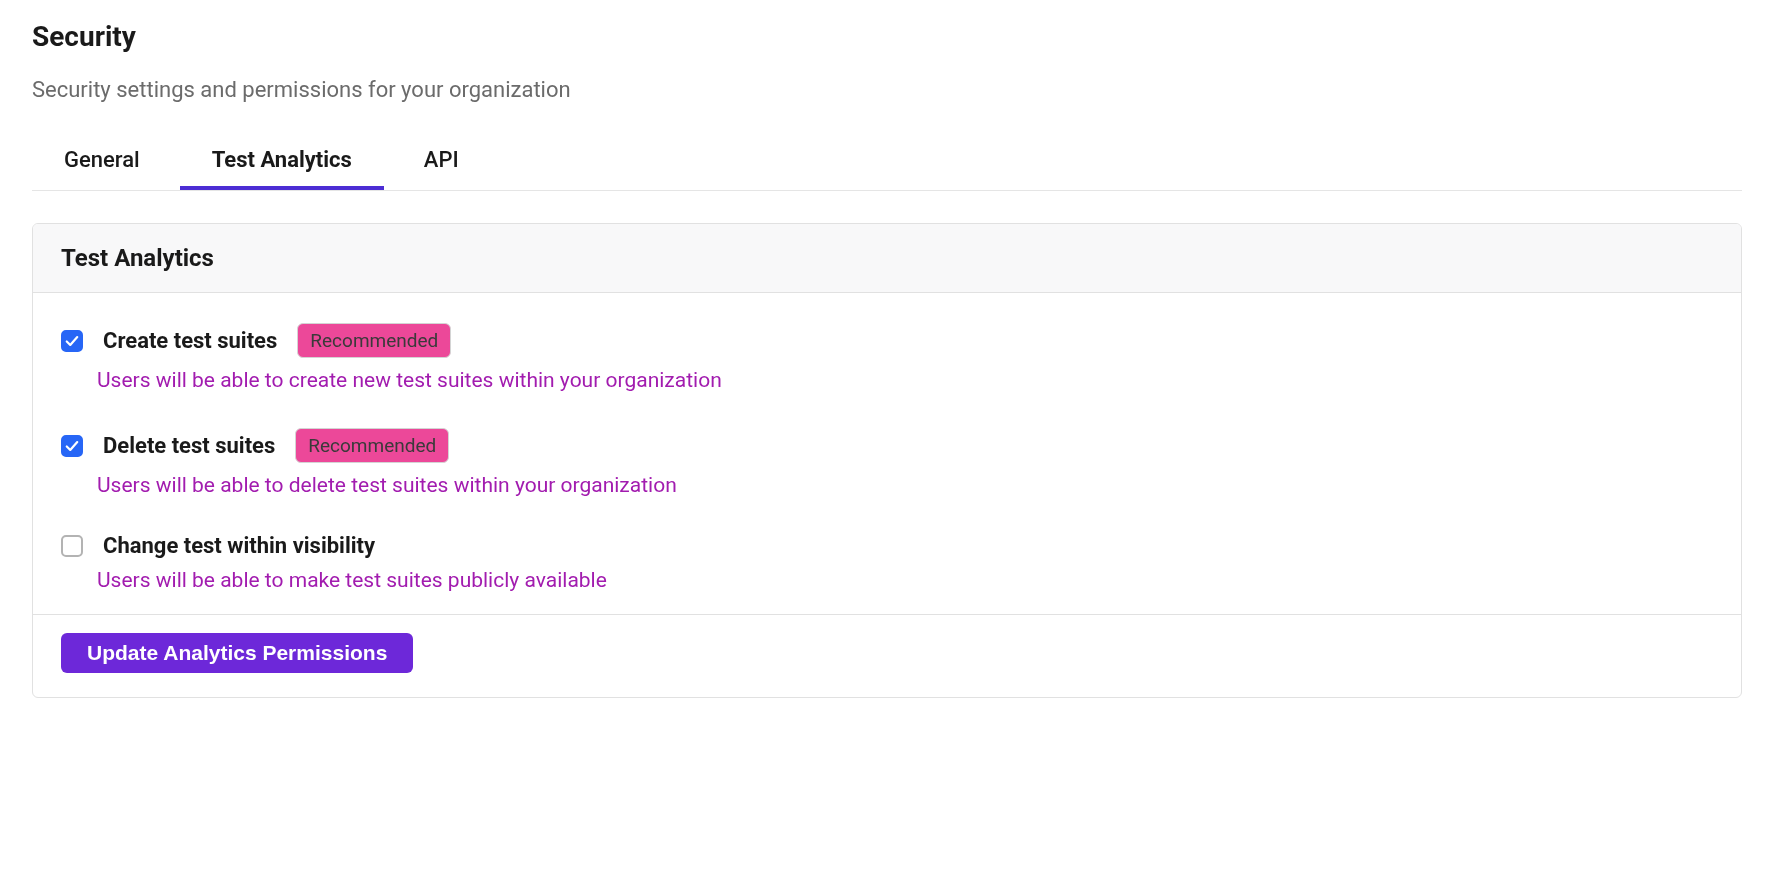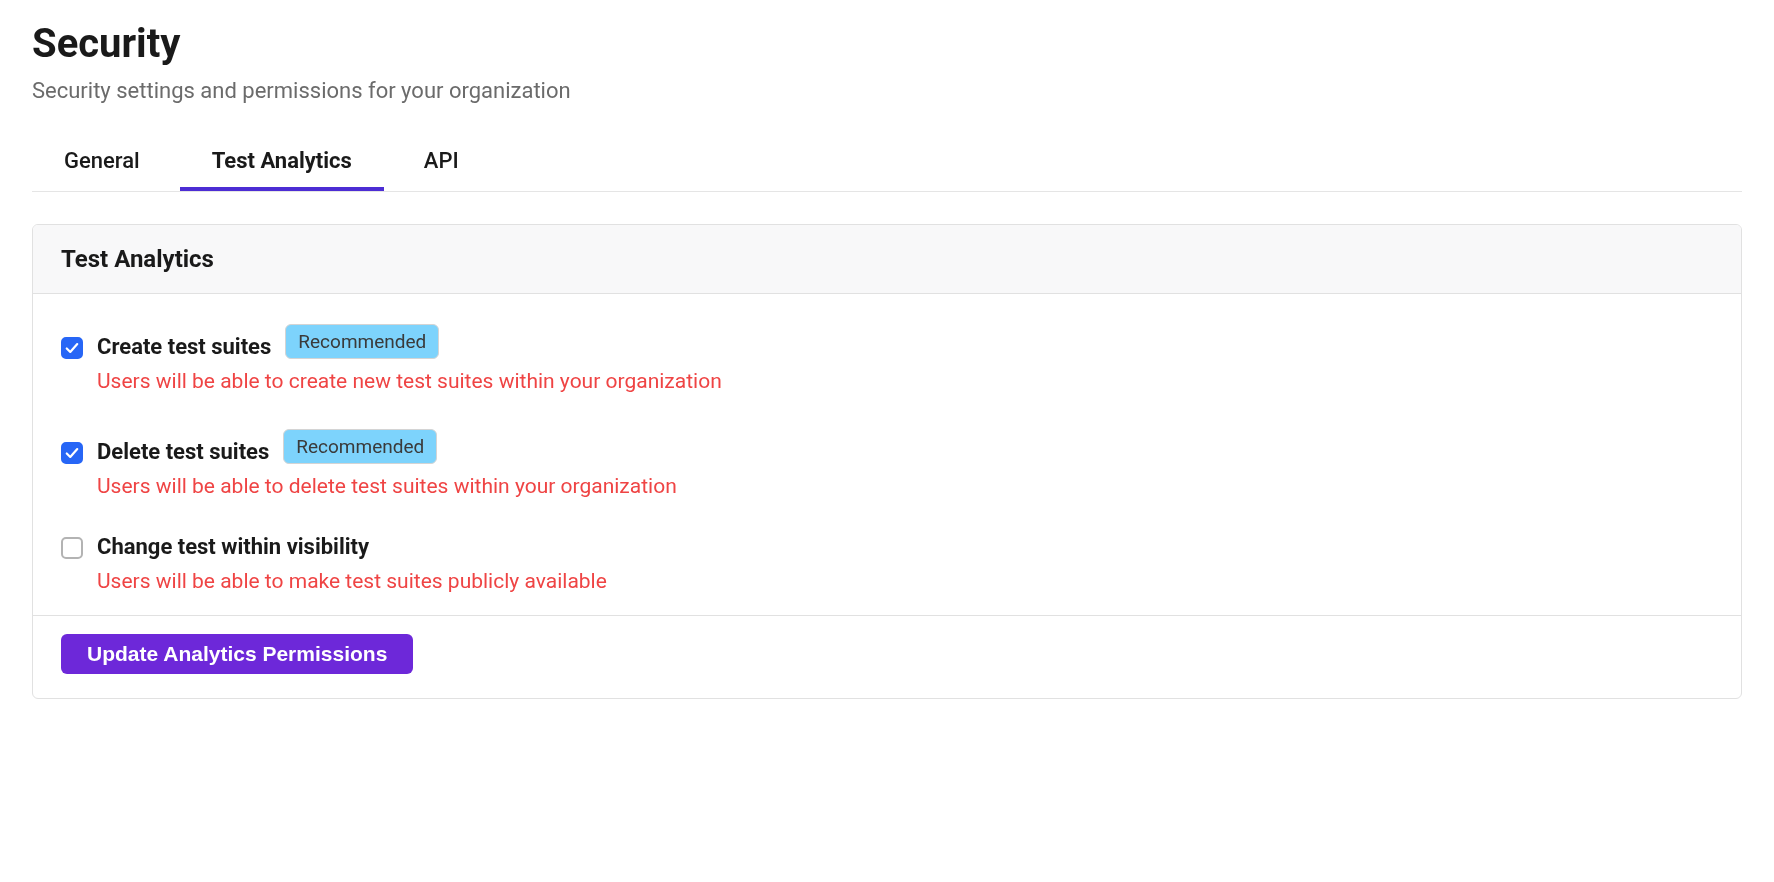--- a/index.html
+++ b/index.html
@@ -7,24 +7,24 @@
       padding: 0;
       box-sizing: border-box;
     }
     body {
       font-family: -apple-system, BlinkMacSystemFont, "Segoe UI", Roboto, Helvetica, Arial, sans-serif;
       background: #ffffff;
       color: #1a1a1a;
       padding: 20px 32px;
     }
     .page-title {
-      font-size: 40px;
+      font-size: 28px;
       font-weight: 700;
       color: #1a1a1a;
-      margin-bottom: 11px;
+      margin-bottom: 24px;
     }
     .page-subtitle {
       font-size: 22px;
       color: #6b6b6b;
       margin-bottom: 31px;
     }
     .tabs {
       display: flex;
       gap: 8px;
       border-bottom: 1px solid #e5e5e5;
@@ -58,22 +58,22 @@
       color: #1a1a1a;
     }
     .panel-body {
       padding: 12px 28px 4px 28px;
     }
     .option-row {
       padding: 18px 0;
     }
     .option-header {
       display: flex;
-      align-items: flex-end;
-      gap: 14px;
+      align-items: center;
+      gap: 20px;
       margin-bottom: 10px;
     }
     .checkbox {
       width: 22px;
       height: 22px;
       border: 2px solid #b3b3b3;
       border-radius: 5px;
       display: inline-flex;
       align-items: center;
       justify-content: center;
@@ -98,25 +98,25 @@
       font-weight: 700;
       color: #1a1a1a;
     }
     .badge {
       display: inline-block;
       padding: 5px 12px;
       border: 1px solid #d4d4d4;
       border-radius: 6px;
       font-size: 19px;
       color: #3a3a3a;
-      background: #7dd3fc;
+      background: #ec4899;
     }
     .option-desc {
       font-size: 21px;
-      color: #ef4444;
+      color: #a21caf;
       padding-left: 36px;
     }
     .panel-footer {
       padding: 18px 28px 24px 28px;
       border-top: 1px solid #e1e1e1;
     }
     .btn-primary {
       background: #6d28d9;
       color: #ffffff;
       border: none;

